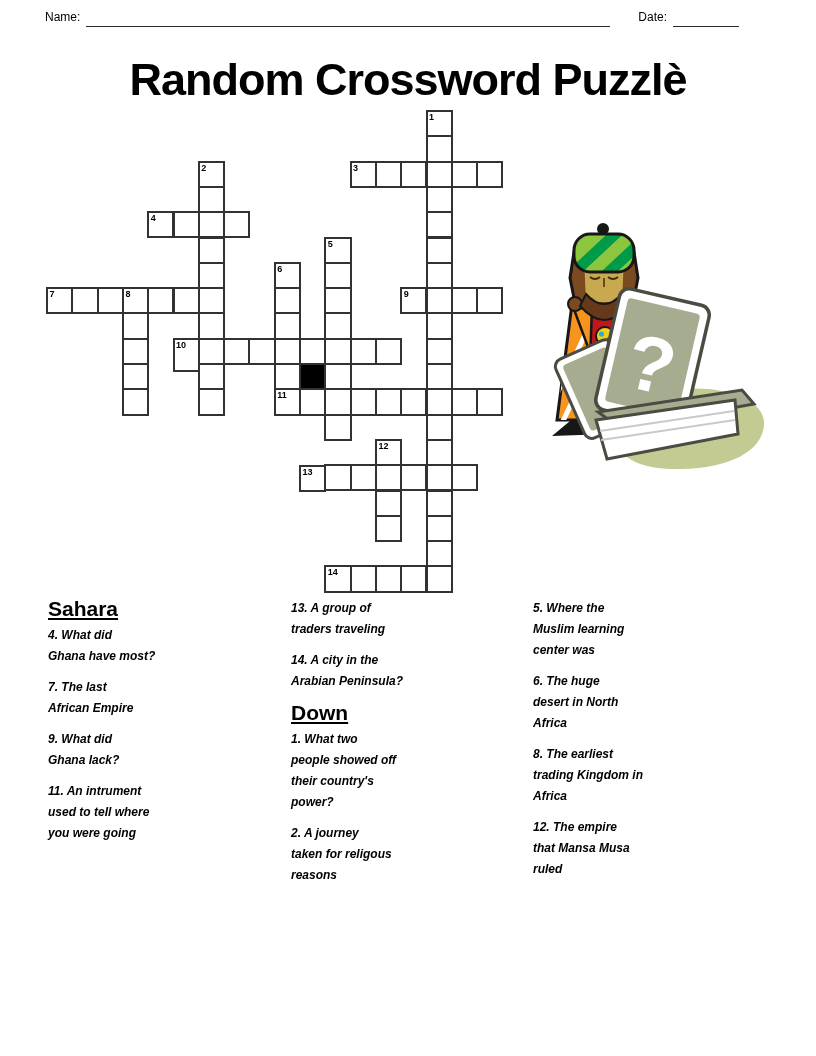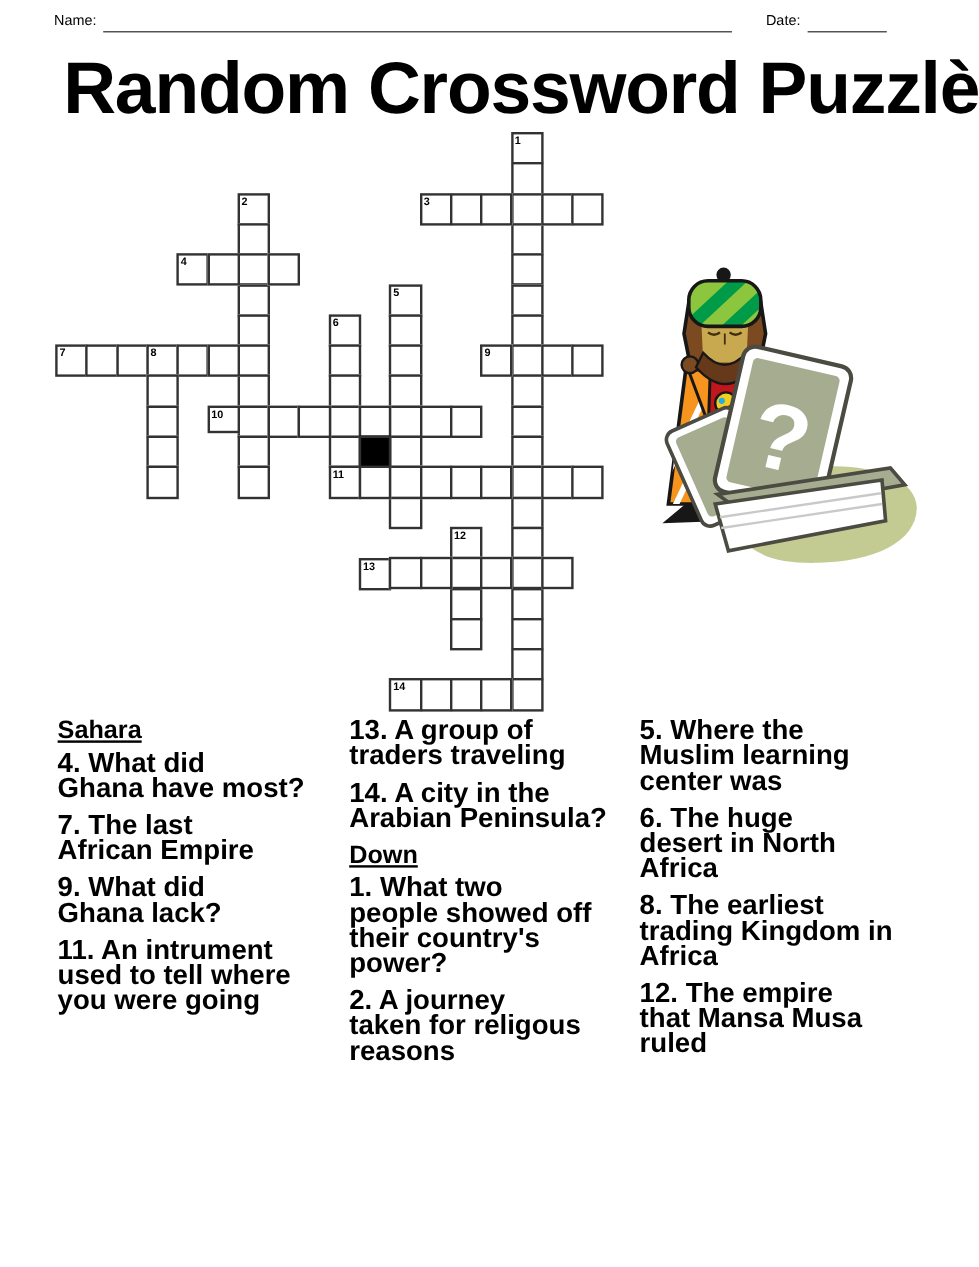--- a/index.html
+++ b/index.html
@@ -5,32 +5,32 @@
   html,body{margin:0;padding:0;background:#fff;}
   .page{position:relative;width:816px;height:1056px;background:#fff;overflow:hidden;
         font-family:"Liberation Sans",sans-serif;color:#000;}
   
   .header{position:absolute;left:45px;top:6px;width:694px;display:flex;align-items:flex-end;}
   .hlabel{font-size:12px;line-height:20px;white-space:nowrap;}
   .fill-line{flex:1 1 auto;height:20px;border-bottom:1.6px solid #2a2a2a;margin:0 6px;}
   .date-gap{width:22px;}
   .date-line{width:66px;height:20px;border-bottom:1.6px solid #2a2a2a;margin-left:6px;}
   
-  .title{position:absolute;left:0;right:0;top:38px;text-align:right;
-         font-size:61px;font-weight:bold;letter-spacing:-1px;margin:0;}
+  .title{position:absolute;left:0;right:0;top:38px;text-align:center;
+         font-size:45px;font-weight:bold;letter-spacing:-1px;margin:16px;}
   
   .grid{position:absolute;left:46px;top:110px;}
   .cell{position:absolute;box-sizing:border-box;border:2px solid #323232;background:#fff;}
   .cell.black{background:#000;}
   .cellnum{position:absolute;top:0;left:1.5px;font-size:9px;font-weight:bold;line-height:10px;}
   
   .clue-col{position:absolute;top:598px;width:232px;}
   .clue-heading{font-size:21px;font-weight:bold;text-decoration:underline;
                 line-height:22px;margin:0 0 5px 0;}
-  .clue{font-size:23px;font-weight:bold;line-height:21px;margin:0 0 10px 0;white-space:pre-line;}
+  .clue{font-size:12px;font-weight:bold;line-height:21px;margin:0 0 10px 0;white-space:pre-line;font-style:italic;}
   
   .illus{position:absolute;left:544px;top:220px;width:222px;height:252px;}
 </style>
 </head>
 <body>
 
 <div class="page">
 
   <div class="header">
     <span class="hlabel">Name:</span>
@@ -120,21 +120,21 @@
       <div class="cell" style="left: 126.5px; top: 177.1px; height: 27.3px; width: 27.3px; border-color: rgb(50, 50, 50);"></div>
       <div class="cell" style="left: 75.9px; top: 202.4px; height: 27.3px; width: 27.3px; border-color: rgb(50, 50, 50);"></div>
       <div class="cell" style="left: 75.9px; top: 227.7px; height: 27.3px; width: 27.3px; border-color: rgb(50, 50, 50);"></div>
       <div class="cell" style="left: 75.9px; top: 253px; height: 27.3px; width: 27.3px; border-color: rgb(50, 50, 50);"></div>
       <div class="cell" style="left: 75.9px; top: 278.3px; height: 27.3px; width: 27.3px; border-color: rgb(50, 50, 50);"></div>
       <div class="cell" style="left: 354.2px; top: 177.1px; height: 27.3px; width: 27.3px; border-color: rgb(50, 50, 50);">
         <span class="cellnum">9</span>
       </div>
       <div class="cell" style="left: 404.8px; top: 177.1px; height: 27.3px; width: 27.3px; border-color: rgb(50, 50, 50);"></div>
       <div class="cell" style="left: 430.1px; top: 177.1px; height: 27.3px; width: 27.3px; border-color: rgb(50, 50, 50);"></div>
-      <div class="cell" style="left: 126.5px; top: 227.7px; height: 23px; width: 27.3px; border-color: rgb(50, 50, 50);">
+      <div class="cell" style="left: 126.5px; top: 227.7px; height: 34px; width: 27.3px; border-color: rgb(50, 50, 50);">
         <span class="cellnum">10</span>
       </div>
       <div class="cell" style="left: 177.1px; top: 227.7px; height: 27.3px; width: 27.3px; border-color: rgb(50, 50, 50);"></div>
       <div class="cell" style="left: 202.4px; top: 227.7px; height: 27.3px; width: 27.3px; border-color: rgb(50, 50, 50);"></div>
       <div class="cell" style="left: 253px; top: 227.7px; height: 27.3px; width: 27.3px; border-color: rgb(50, 50, 50);"></div>
       <div class="cell" style="left: 303.6px; top: 227.7px; height: 27.3px; width: 27.3px; border-color: rgb(50, 50, 50);"></div>
       <div class="cell" style="left: 328.9px; top: 227.7px; height: 27.3px; width: 27.3px; border-color: rgb(50, 50, 50);"></div>
       <div class="cell" style="left: 253px; top: 278.3px; height: 27.3px; width: 27.3px; border-color: rgb(50, 50, 50);"></div>
       <div class="cell" style="left: 303.6px; top: 278.3px; height: 27.3px; width: 27.3px; border-color: rgb(50, 50, 50);"></div>
       <div class="cell" style="left: 328.9px; top: 278.3px; height: 27.3px; width: 27.3px; border-color: rgb(50, 50, 50);"></div>

